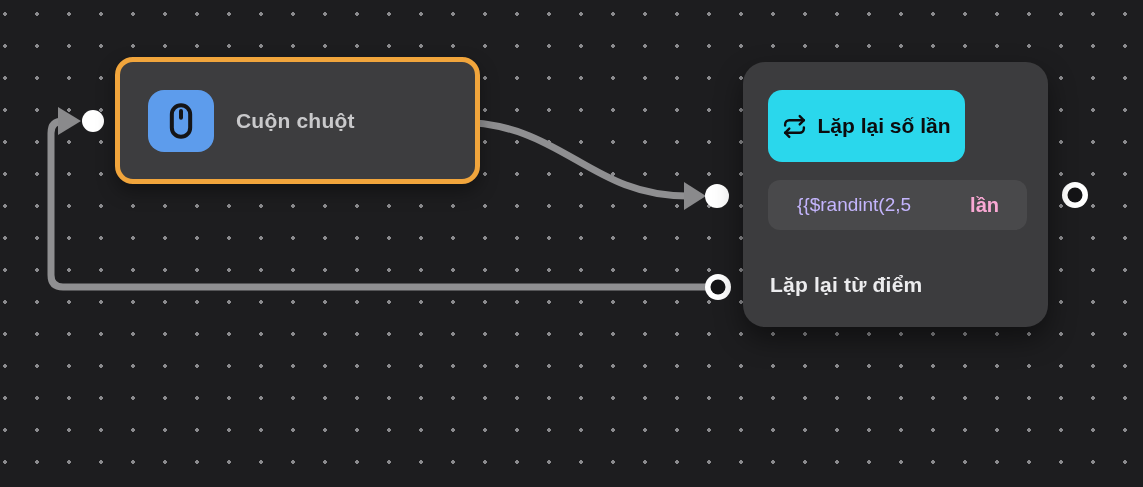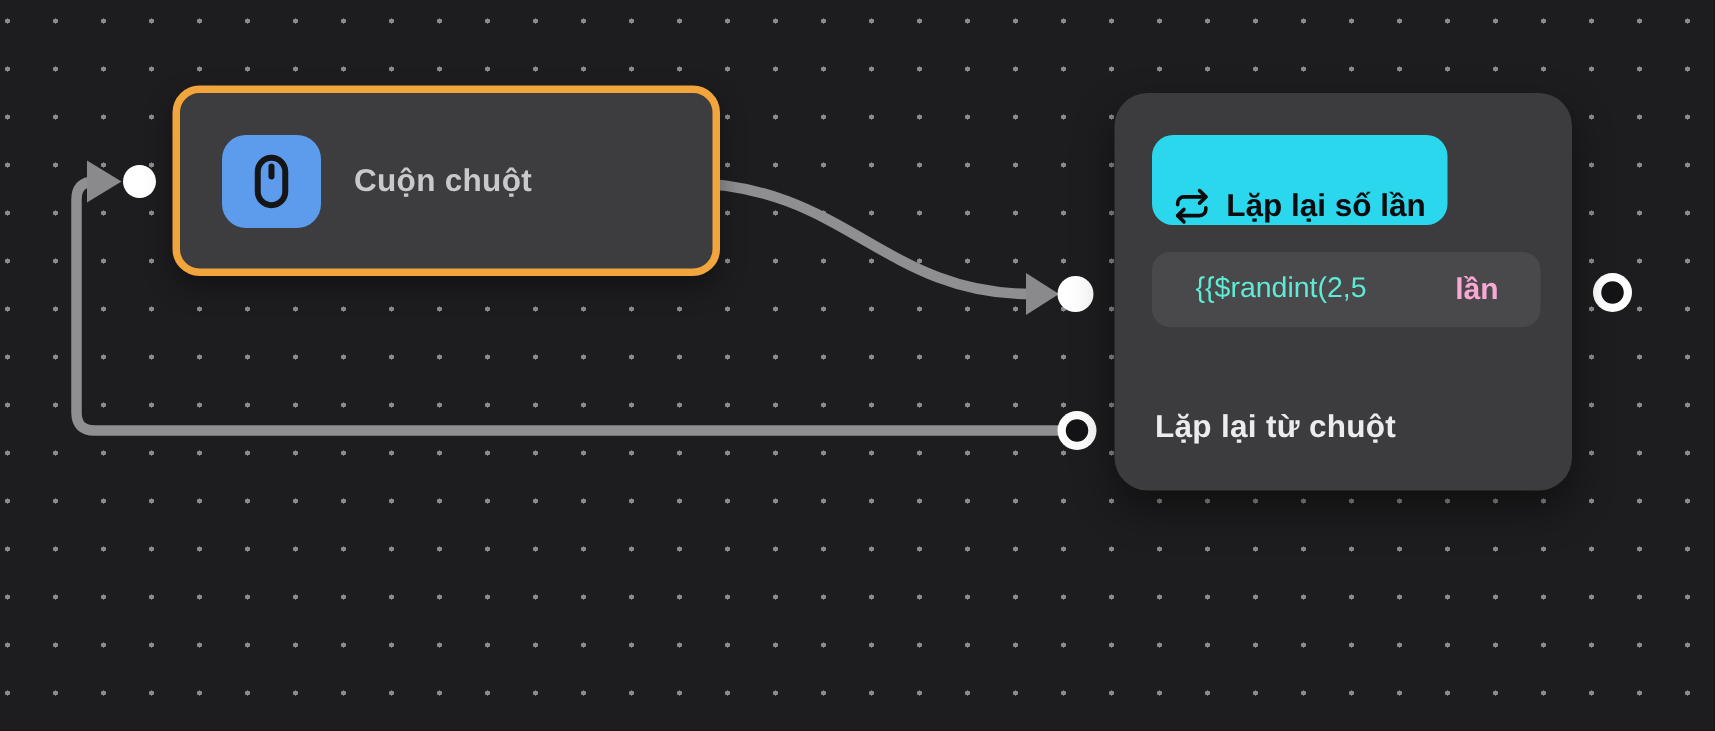--- a/index.html
+++ b/index.html
@@ -40,36 +40,36 @@
 
   
   .node-repeat{
     left:743px;top:62px;width:305px;height:265px;
     background:#3c3c3e;
     border-radius:22px;
     box-shadow:0 12px 28px rgba(0,0,0,.45);
     padding:28px 25px 0 25px;
   }
   .repeat-header{
-    width:197px;height:60px;border-radius:14px;
+    width:197px;height:72px;border-radius:14px;
     background:#2AD7EC;
     border:none;
-    display:flex;align-items:flex-end;justify-content:center;gap:10px;
+    display:flex;align-items:center;justify-content:center;gap:10px;
     color:#0c0c0e;font-size:21px;font-weight:700;
     cursor:pointer;padding:0 10px;
   }
   .count-field{
     margin-top:18px;
     width:259px;height:50px;border-radius:12px;
     background:#49494b;
     display:flex;align-items:center;
     padding:0 28px 0 29px;
   }
   .count-value{
-    color:#5eead4;font-size:19px;white-space:nowrap;overflow:hidden;
+    color:#c4b5fd;font-size:19px;white-space:nowrap;overflow:hidden;
     flex:1 1 auto;
   }
   .count-suffix{
     color:#f9a8d4;font-size:20px;font-weight:700;margin-left:8px;flex:0 0 auto;
   }
   .loop-from{
     position:absolute;left:27px;top:211px;
     color:#ececee;font-size:21px;font-weight:700;letter-spacing:.2px;
   }
 </style>
@@ -121,16 +121,16 @@
         <path d="M21 13v1a4 4 0 0 1-4 4H3"></path>
       </svg>
       <span>Lặp lại số lần</span>
     </button>
 
     <div class="count-field">
       <span class="count-value">{{$randint(2,5</span>
       <span class="count-suffix">lần</span>
     </div>
 
-    <div class="loop-from">Lặp lại từ chuột</div>
+    <div class="loop-from">Lặp lại từ điểm</div>
   </div>
 
 </div>
 
 </body></html>

